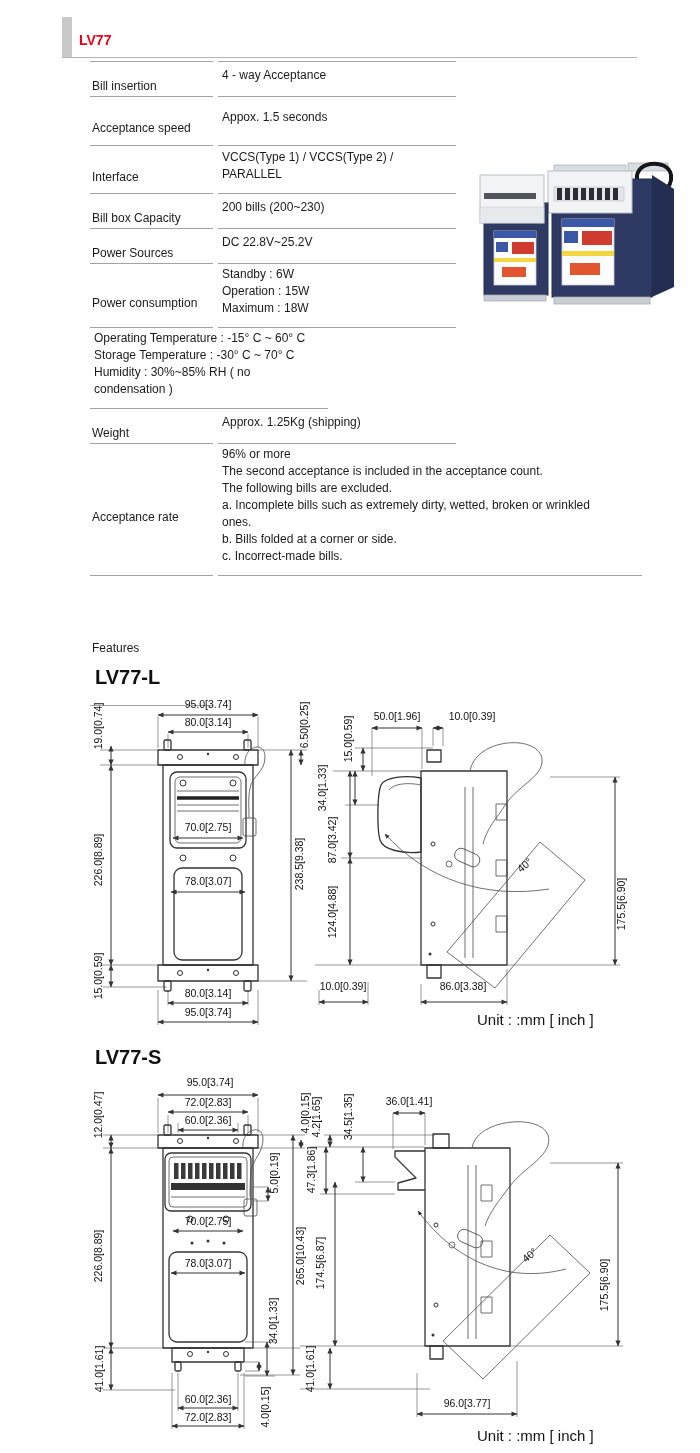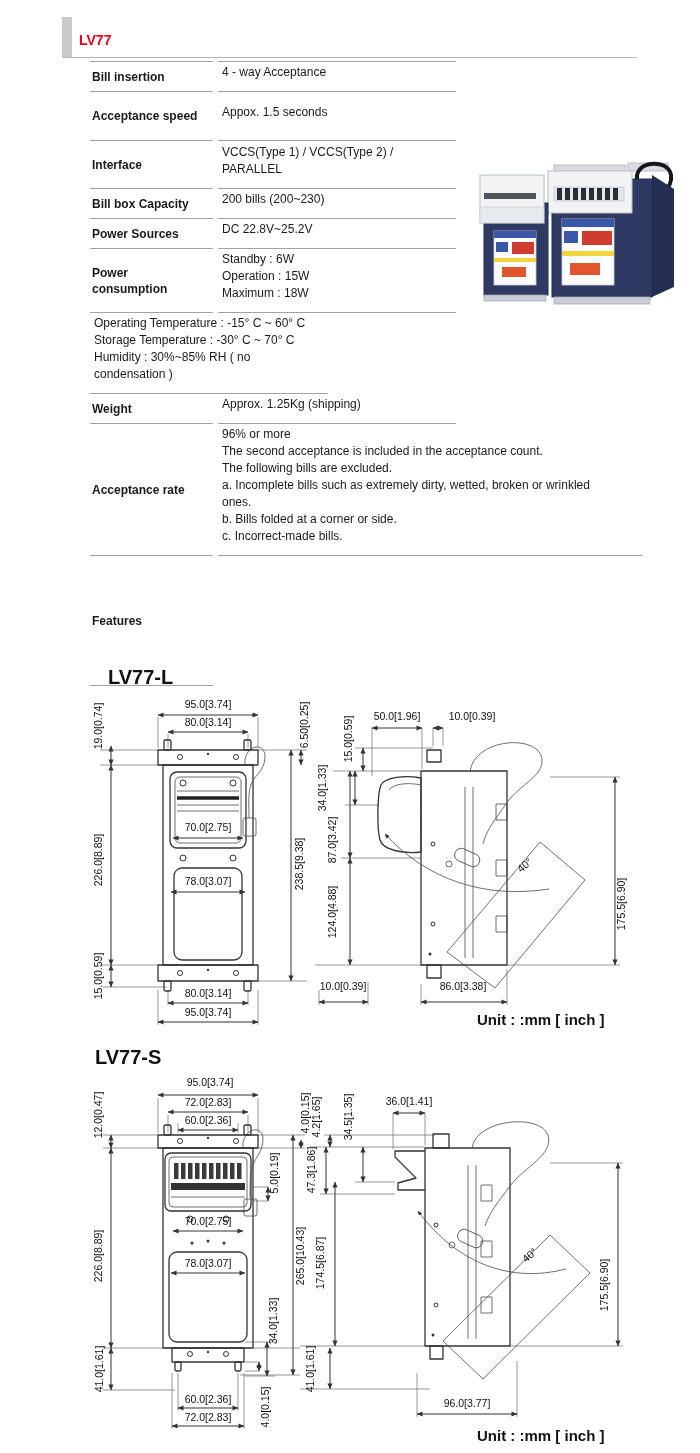--- a/index.html
+++ b/index.html
@@ -9,30 +9,30 @@
   
   .gray-bar{position:absolute;left:62px;top:17px;width:10px;height:41px;background:#c9c9c9;}
   .brand{position:absolute;left:79px;top:32px;font-size:14px;font-weight:bold;color:#e60019;}
   .header-rule{position:absolute;left:62px;top:57px;width:575px;height:1px;background:#b3b3b3;}
 
   
   .spec{position:absolute;left:90px;top:61px;width:553px;display:flex;flex-direction:column;}
   .srow{display:flex;gap:5px;}
   .cell{box-sizing:border-box;border-bottom:1px solid #a3a3a3;display:flex;align-items:center;}
   .srow.first .cell{border-top:1px solid #a3a3a3;}
-  .lbl{width:123px;padding:2px 14px 2px 2px;font-weight:bold;font-size:12px;line-height:16px;}
+  .lbl{width:123px;padding:16px 14px 2px 2px;font-weight:normal;font-size:12px;line-height:16px;}
   .val{width:238px;padding:2px 0 10px 4px;font-size:12px;line-height:17px;white-space:pre-line;}
   .srow.wide .val{width:424px;}
   .h23{min-height:23px}.h49{min-height:49px}.h48{min-height:48px}.h24{min-height:24px}
   .h61{min-height:61px}.h78{min-height:78px}.h128{min-height:128px}.h130{min-height:130px}
 
   
   .photo{position:absolute;left:478px;top:157px;}
   .sec-title{position:absolute;font-size:20px;font-weight:bold;color:#111;}
-  .unit{position:absolute;font-size:15px;font-weight:bold;color:#111;}
+  .unit{position:absolute;font-size:15px;font-weight:normal;color:#111;}
   svg.drawing{position:absolute;overflow:visible;}
   .xln{stroke:#6b6b6b;stroke-width:0.7;}
   .dln{stroke:#333;stroke-width:1;marker-start:url(#arr);marker-end:url(#arr);}
   .art{fill:none;stroke:#333;stroke-width:1.3;stroke-linejoin:round;}
   .artT{fill:none;stroke:#4a4a4a;stroke-width:0.8;stroke-linejoin:round;}
   .scr{fill:#fff;stroke:#333;stroke-width:1;}
   .dot{fill:#333;}
   .dimtext{font-size:10.5px;fill:#111;}
   .amid{text-anchor:middle;}
 </style>
@@ -131,21 +131,21 @@
     <rect x="2" y="50" width="64" height="16" fill="#e7eaec" stroke="#c5cacf" stroke-width="0.6"></rect>
     <rect x="16" y="74" width="42" height="54" fill="#fdfdfd" stroke="#c8ccd1" stroke-width="0.8"></rect>
     <rect x="16" y="74" width="42" height="7" fill="#3a57a8"></rect>
     <rect x="18" y="85" width="12" height="10" fill="#3a57a8"></rect>
     <rect x="34" y="85" width="22" height="12" fill="#cf3b2e"></rect>
     <rect x="16" y="101" width="42" height="4" fill="#f3d53f"></rect>
     <rect x="24" y="110" width="24" height="10" fill="#e2562f"></rect>
     <rect x="6" y="138" width="62" height="6" fill="#c9ced4" stroke="#a8adb4" stroke-width="0.8"></rect>
   </svg>
 
-  <div class="sec-title" style="left:95px;top:666px;margin-left:13px;">LV77-L</div>
+  <div class="sec-title" style="left:95px;top:666px;">LV77-L</div>
 
   <svg class="drawing" style="left:95px;top:692px;" width="220" height="340">
     <defs>
       <marker id="arr" viewBox="0 0 10 10" refX="8.5" refY="5" markerWidth="6.5" markerHeight="6.5" orient="auto-start-reverse">
         <path d="M0,1 L9,5 L0,9 Z" fill="#333"></path>
       </marker>
     </defs>
 
     <line class="xln" x1="5" y1="58" x2="63" y2="58"></line>
       <line class="xln" x1="163" y1="58" x2="212" y2="58"></line>

